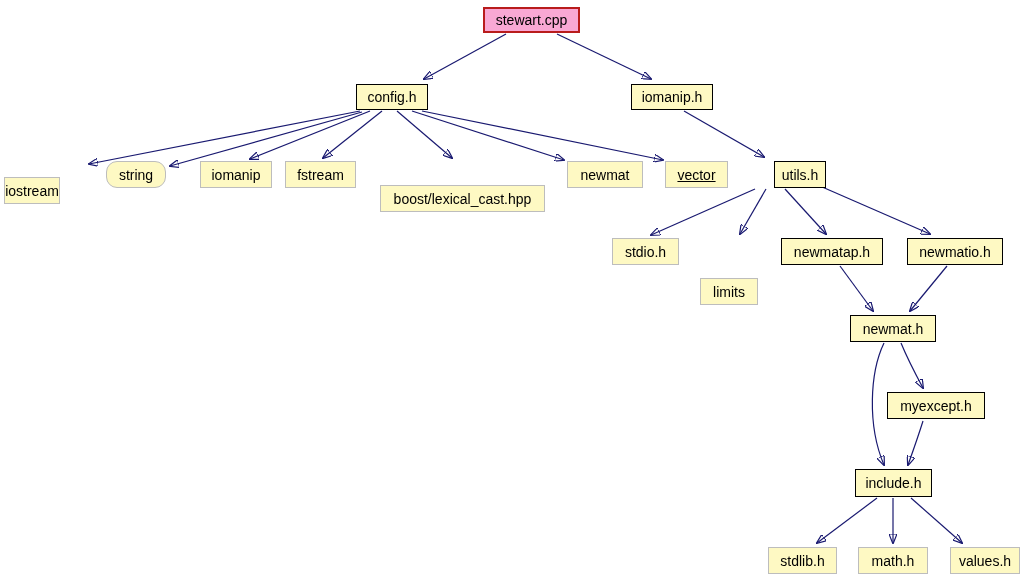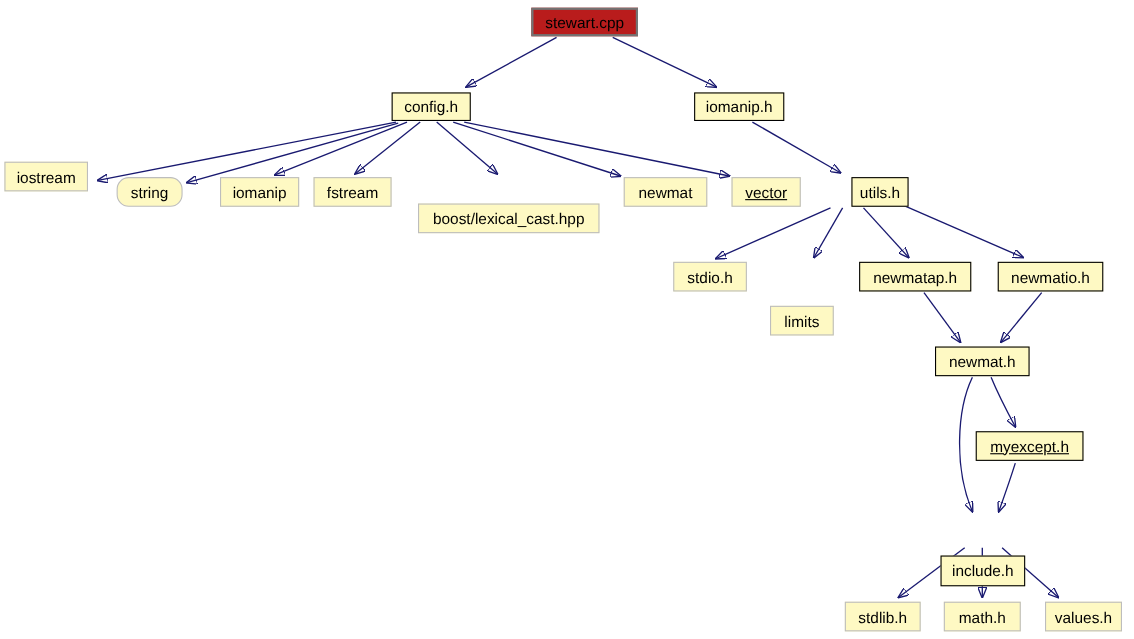--- a/index.html
+++ b/index.html
@@ -41,22 +41,22 @@
     cursor: default;
   }
   .node.linked {
     border: 1.5px solid #000000;
     cursor: pointer;
   }
   .node.leaf {
     border: 1px solid #bdbdbd;
   }
   .node.root {
-    border: 2px solid #737373;
-    background: #b91c1c;
+    border: 2px solid #b91c1c;
+    background: #f9a8d4;
   }
 </style>
 </head>
 <body>
 
 <div class="canvas">
 
   <svg class="edges" viewBox="0 0 1031 581" xmlns="http://www.w3.org/2000/svg">
     <defs>
       <marker id="arrow" markerWidth="10" markerHeight="8" refX="9" refY="4" orient="auto" markerUnits="userSpaceOnUse">
@@ -83,32 +83,32 @@
     <path marker-end="url(#arrow)" d="M884,343 C870,372 867,425 884,465"></path>
     <path marker-end="url(#arrow)" d="M923,421 C918,437 913,451 908,465"></path>
     <path marker-end="url(#arrow)" d="M877,498 L817,543"></path>
     <path marker-end="url(#arrow)" d="M893,498 L893,543"></path>
     <path marker-end="url(#arrow)" d="M911,498 L962,543"></path>
   </svg>
 
   <div class="node root" style="left:483px; top:7px;   width:97px;  height:26px;">stewart.cpp</div>
   <div class="node linked" style="left:356px; top:84px;  width:72px;  height:26px;">config.h</div>
   <div class="node linked" style="left:631px; top:84px;  width:82px;  height:26px;">iomanip.h</div>
-  <div class="node leaf" style="left:4px;   top:147px; width:76px;  height:27px;">iostream</div>
+  <div class="node leaf" style="left:4px;   top:177px; width:56px;  height:27px;">iostream</div>
   <div class="node leaf" style="left:106px; top:161px; width:60px;  height:27px;border-radius:11px;">string</div>
   <div class="node leaf" style="left:200px; top:161px; width:72px;  height:27px;">iomanip</div>
   <div class="node leaf" style="left:285px; top:161px; width:71px;  height:27px;">fstream</div>
   <div class="node leaf" style="left:380px; top:161px; width:165px; height:27px;margin-top:24px;">boost/lexical_cast.hpp</div>
   <div class="node leaf" style="left:567px; top:161px; width:76px;  height:27px;">newmat</div>
   <div class="node leaf" style="left:665px; top:161px; width:63px;  height:27px;text-decoration:underline;">vector</div>
   <div class="node linked" style="left:774px; top:161px; width:52px;  height:27px;">utils.h</div>
   <div class="node leaf" style="left:612px; top:238px; width:67px;  height:27px;">stdio.h</div>
   <div class="node leaf" style="left:700px; top:238px; width:58px;  height:27px;margin-top:40px;">limits</div>
   <div class="node linked" style="left:781px; top:238px; width:102px; height:27px;">newmatap.h</div>
   <div class="node linked" style="left:907px; top:238px; width:96px;  height:27px;">newmatio.h</div>
   <div class="node linked" style="left:850px; top:315px; width:86px;  height:27px;">newmat.h</div>
-  <div class="node linked" style="left:887px; top:392px; width:98px;  height:27px;text-decoration:underline;">myexcept.h</div>
-  <div class="node linked" style="left:855px; top:469px; width:77px;  height:28px;margin-top:36px;">include.h</div>
+  <div class="node linked" style="left:887px; top:392px; width:98px;  height:27px;">myexcept.h</div>
+  <div class="node linked" style="left:855px; top:469px; width:77px;  height:28px;">include.h</div>
   <div class="node leaf" style="left:768px; top:547px; width:69px;  height:27px;">stdlib.h</div>
   <div class="node leaf" style="left:858px; top:547px; width:70px;  height:27px;">math.h</div>
   <div class="node leaf" style="left:950px; top:547px; width:70px;  height:27px;">values.h</div>
 
 </div>
 
 </body></html>

